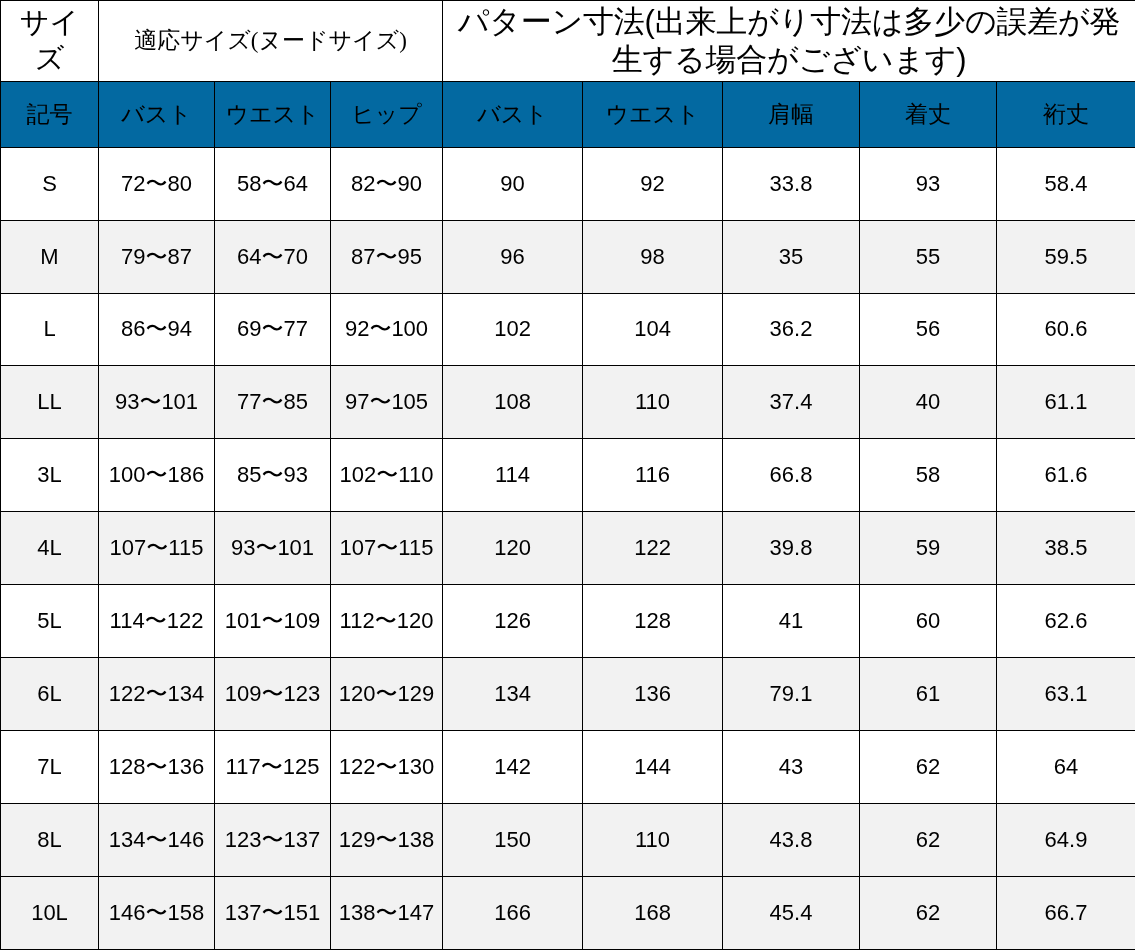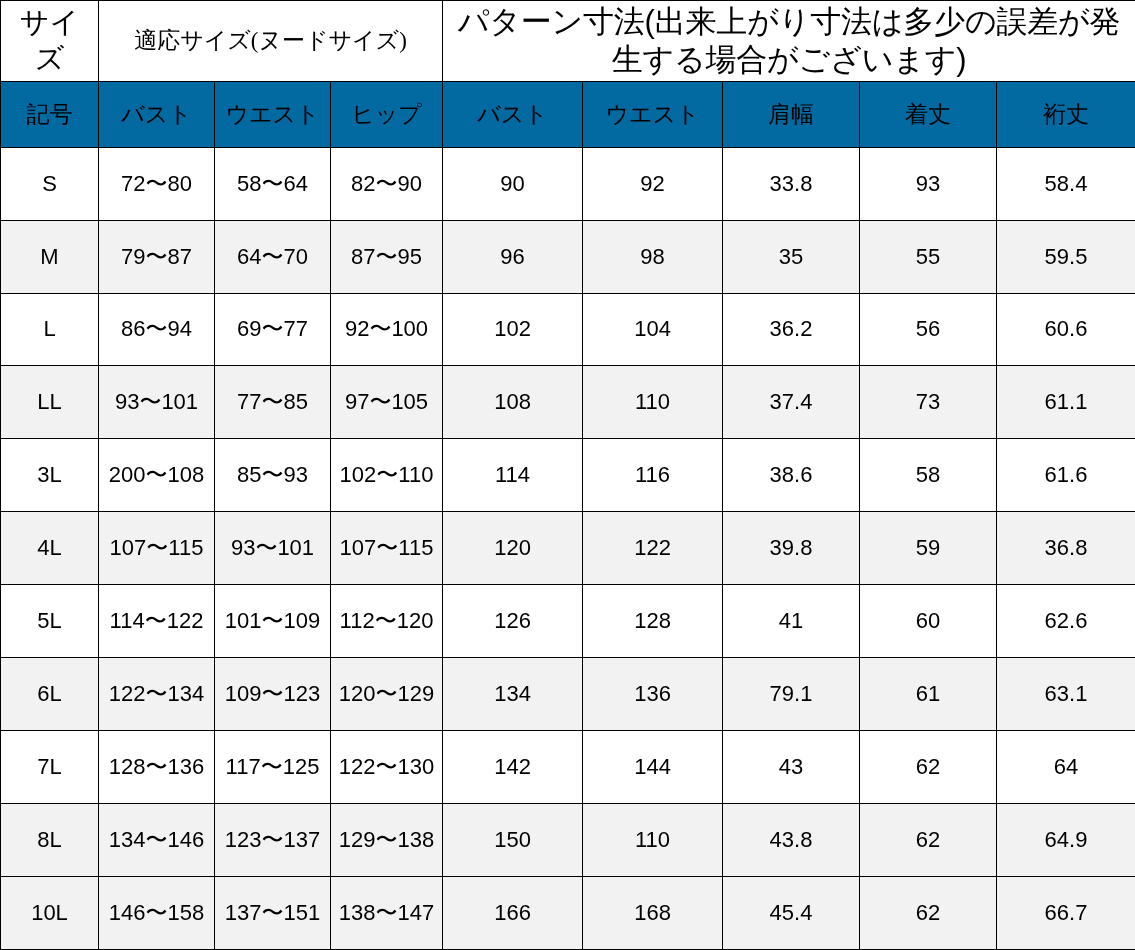--- a/index.html
+++ b/index.html
@@ -146,44 +146,44 @@
       <td>60.6</td>
     </tr>
     <tr class="alt">
       <td class="symbol">LL</td>
       <td>93〜101</td>
       <td>77〜85</td>
       <td>97〜105</td>
       <td>108</td>
       <td>110</td>
       <td>37.4</td>
-      <td>73</td>
+      <td>40</td>
       <td>61.1</td>
     </tr>
     <tr>
       <td class="symbol">3L</td>
-      <td>200〜108</td>
+      <td>100〜186</td>
       <td>85〜93</td>
       <td>102〜110</td>
       <td>114</td>
       <td>116</td>
-      <td>38.6</td>
+      <td>66.8</td>
       <td>58</td>
       <td>61.6</td>
     </tr>
     <tr class="alt">
       <td class="symbol">4L</td>
       <td>107〜115</td>
       <td>93〜101</td>
       <td>107〜115</td>
       <td>120</td>
       <td>122</td>
       <td>39.8</td>
       <td>59</td>
-      <td>36.8</td>
+      <td>38.5</td>
     </tr>
     <tr>
       <td class="symbol">5L</td>
       <td>114〜122</td>
       <td>101〜109</td>
       <td>112〜120</td>
       <td>126</td>
       <td>128</td>
       <td>41</td>
       <td>60</td>

